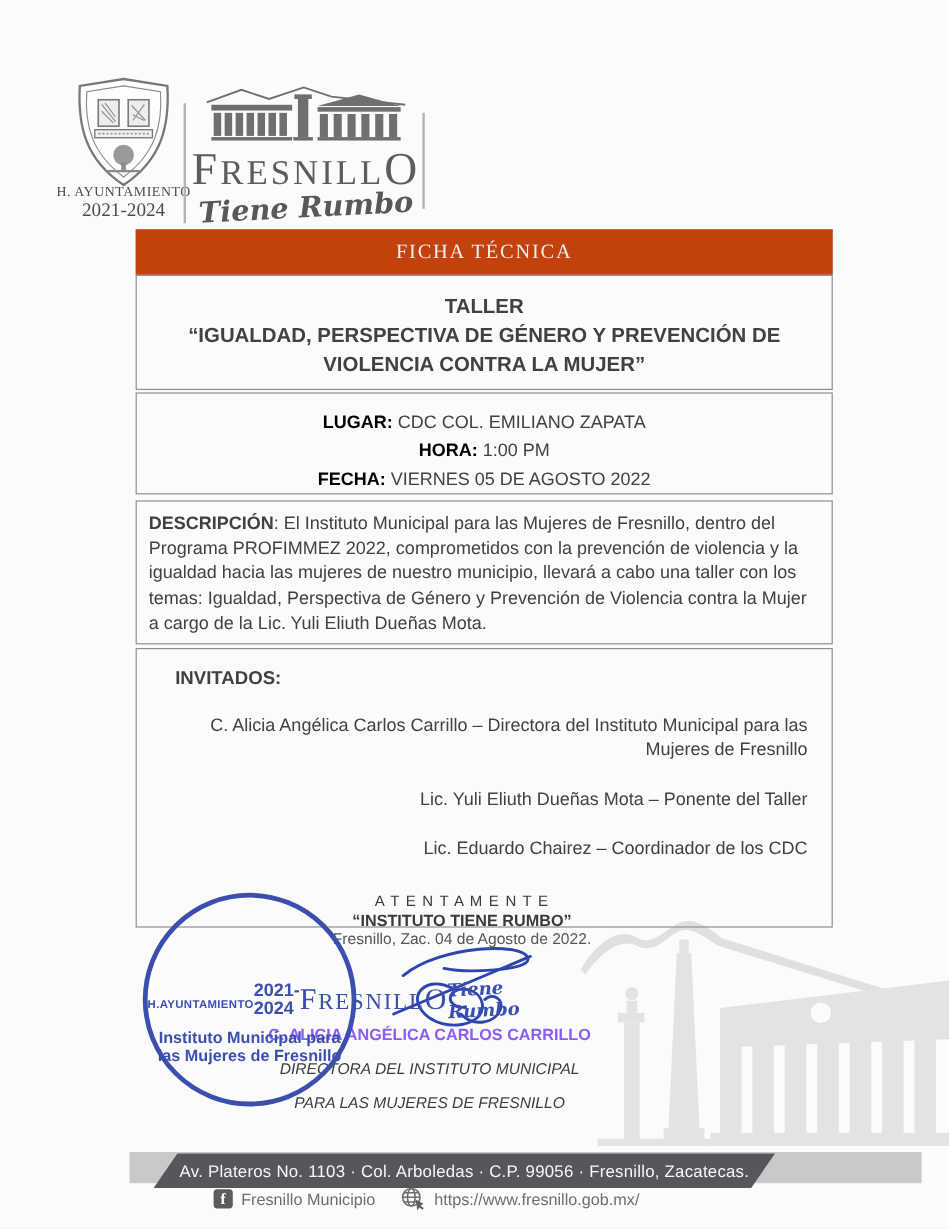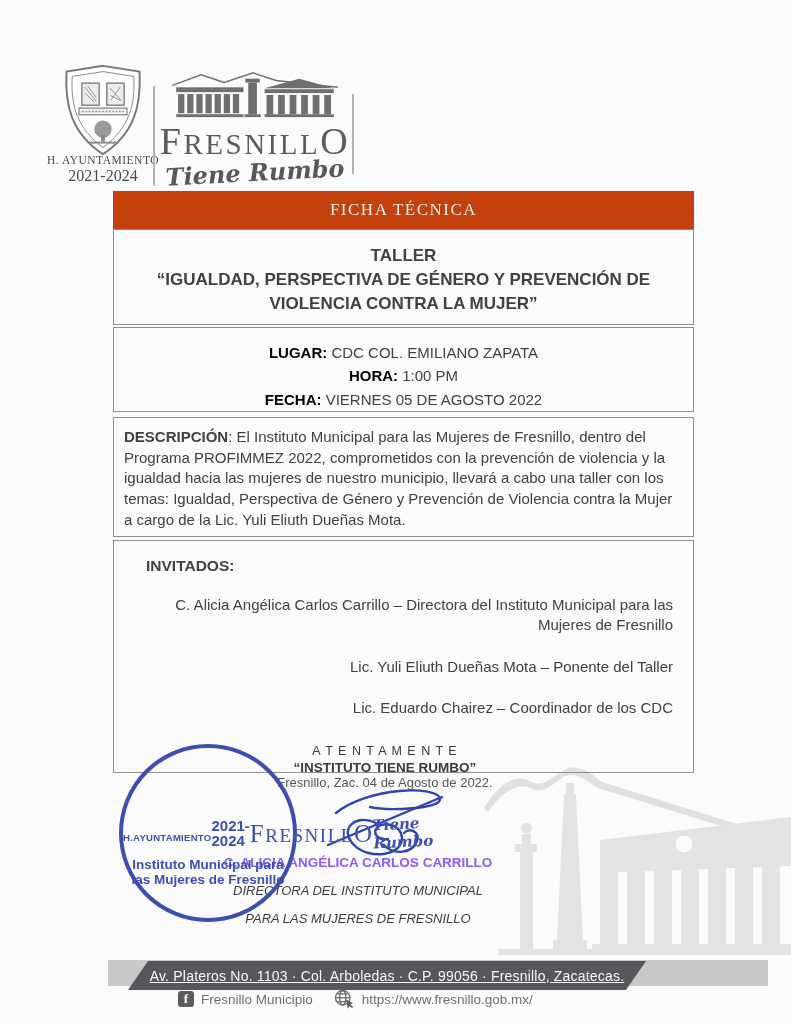--- a/index.html
+++ b/index.html
@@ -74,21 +74,21 @@
     width:210px;text-align:center;font-weight:bold;font-size:13.5px;line-height:1.1;}
 
   
   .watermark{left:478px;top:756px;width:313px;height:204px;z-index:0;}
 
   
   .foot-band{left:108px;top:960px;width:660px;height:26px;background:#c9c9cb;z-index:1;}
   .foot-bar{left:128px;top:961px;width:518px;height:29px;background:#57565a;z-index:2;
     clip-path:polygon(20px 0,100% 0,calc(100% - 20px) 100%,0 100%);
     display:flex;align-items:center;justify-content:center;}
-  .foot-bar span{color:#f7f7f7;font-size:14px;letter-spacing:.2px;text-decoration:underline;}
+  .foot-bar span{color:#f7f7f7;font-size:14px;letter-spacing:.2px;}
   .foot-social{left:178px;top:988px;height:22px;display:flex;align-items:center;gap:7px;
     color:#6e6e6e;font-size:13.5px;z-index:2;white-space:nowrap;}
   .fb{width:16px;height:16px;border-radius:3px;background:#5c5c5c;color:#fff;
     font-family:"Liberation Serif",serif;font-weight:bold;font-size:13px;line-height:16px;
     text-align:center;}
   .globe{width:21px;height:21px;margin-left:14px;}
 </style>
 </head>
 <body>
 

